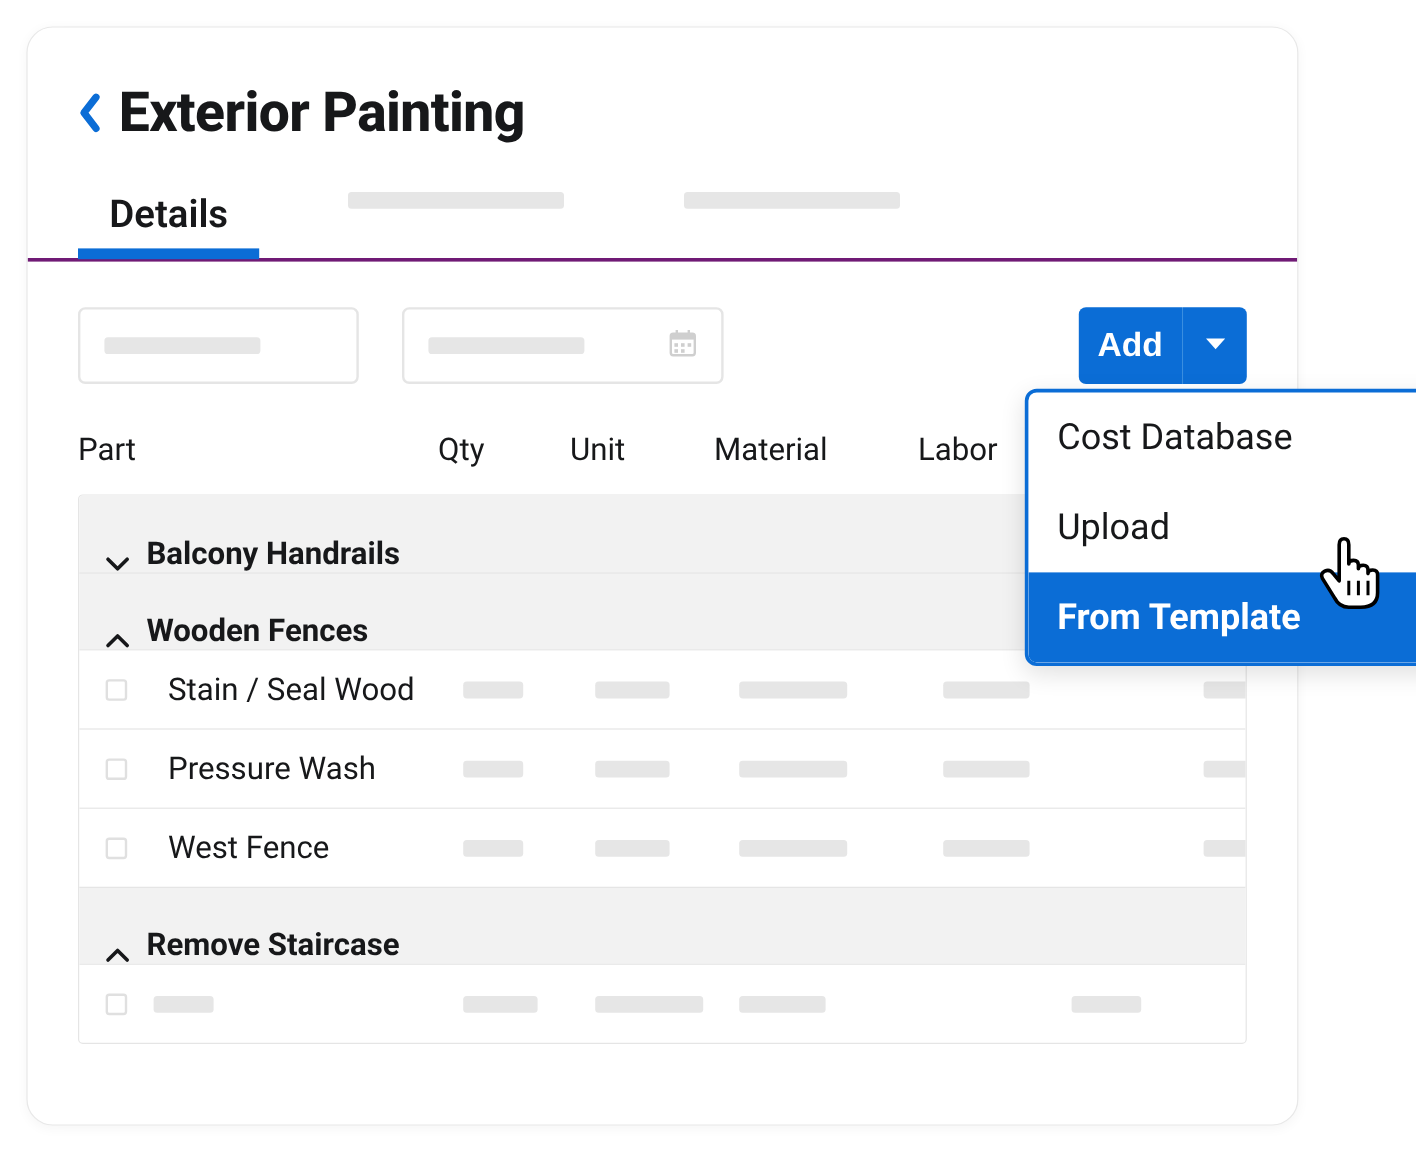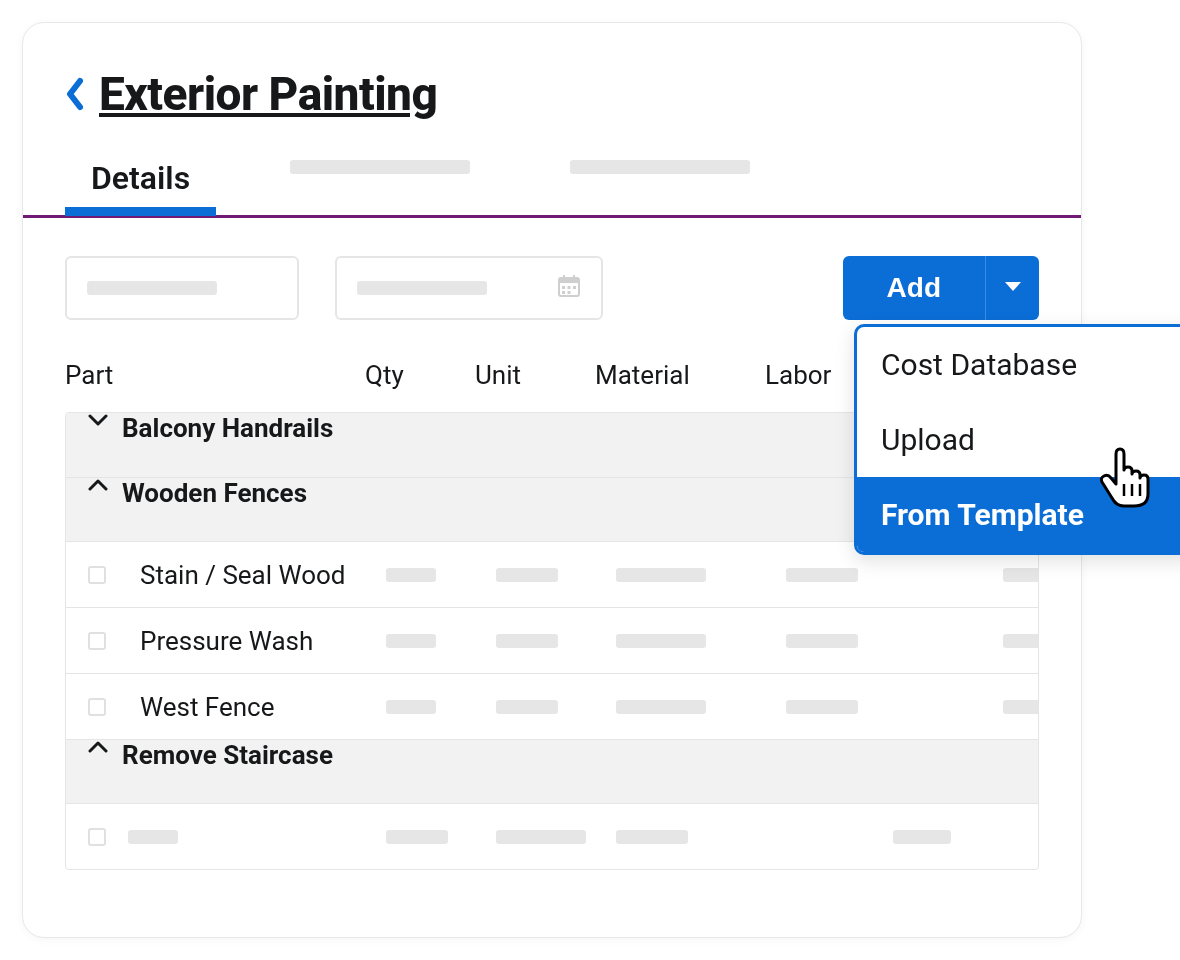--- a/index.html
+++ b/index.html
@@ -33,21 +33,20 @@
       gap: 14px;
     }
     .back-chevron svg {
       display: block;
     }
     .page-title {
       font-size: 46px;
       font-weight: 800;
       color: #17181a;
       letter-spacing: -0.5px;
-      text-decoration: underline;
     }
     .tabs {
       display: flex;
       align-items: center;
       padding: 28px 42px 0 42px;
       gap: 48px;
       border-bottom: 3px solid #701a75;
     }
     .tab {
       padding: 0 26px 18px 26px;
@@ -108,21 +107,21 @@
     .add-split {
       display: flex;
       height: 64px;
     }
     .add-btn {
       background: #0b6dd6;
       color: #fff;
       border: none;
       font-size: 28px;
       font-weight: 600;
-      padding: 0 44px;
+      padding: 0 16px;
       border-radius: 6px 0 0 6px;
       cursor: pointer;
     }
     .caret-btn {
       background: #0b6dd6;
       border: none;
       border-left: 1px solid #3a8ee0;
       width: 54px;
       border-radius: 0 6px 6px 0;
       cursor: pointer;
@@ -141,21 +140,21 @@
       font-weight: 400;
       color: #17181a;
     }
     .table {
       border: 1px solid #e5e5e5;
       border-radius: 4px;
       overflow: hidden;
     }
     .group-row {
       display: flex;
-      align-items: flex-start;
+      align-items: flex-end;
       background: #f2f2f2;
       padding: 0 22px;
       height: 64px;
       gap: 14px;
       border-top: 1px solid #e5e5e5;
     }
     .group-row:first-child { border-top: none; }
     .group-label {
       font-size: 26px;
       font-weight: 700;

